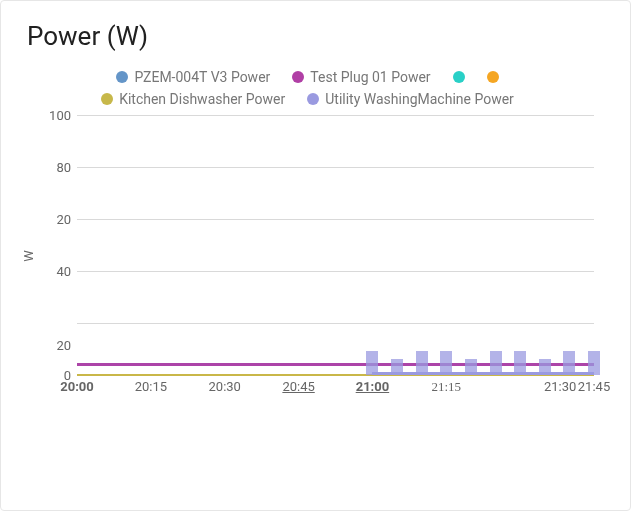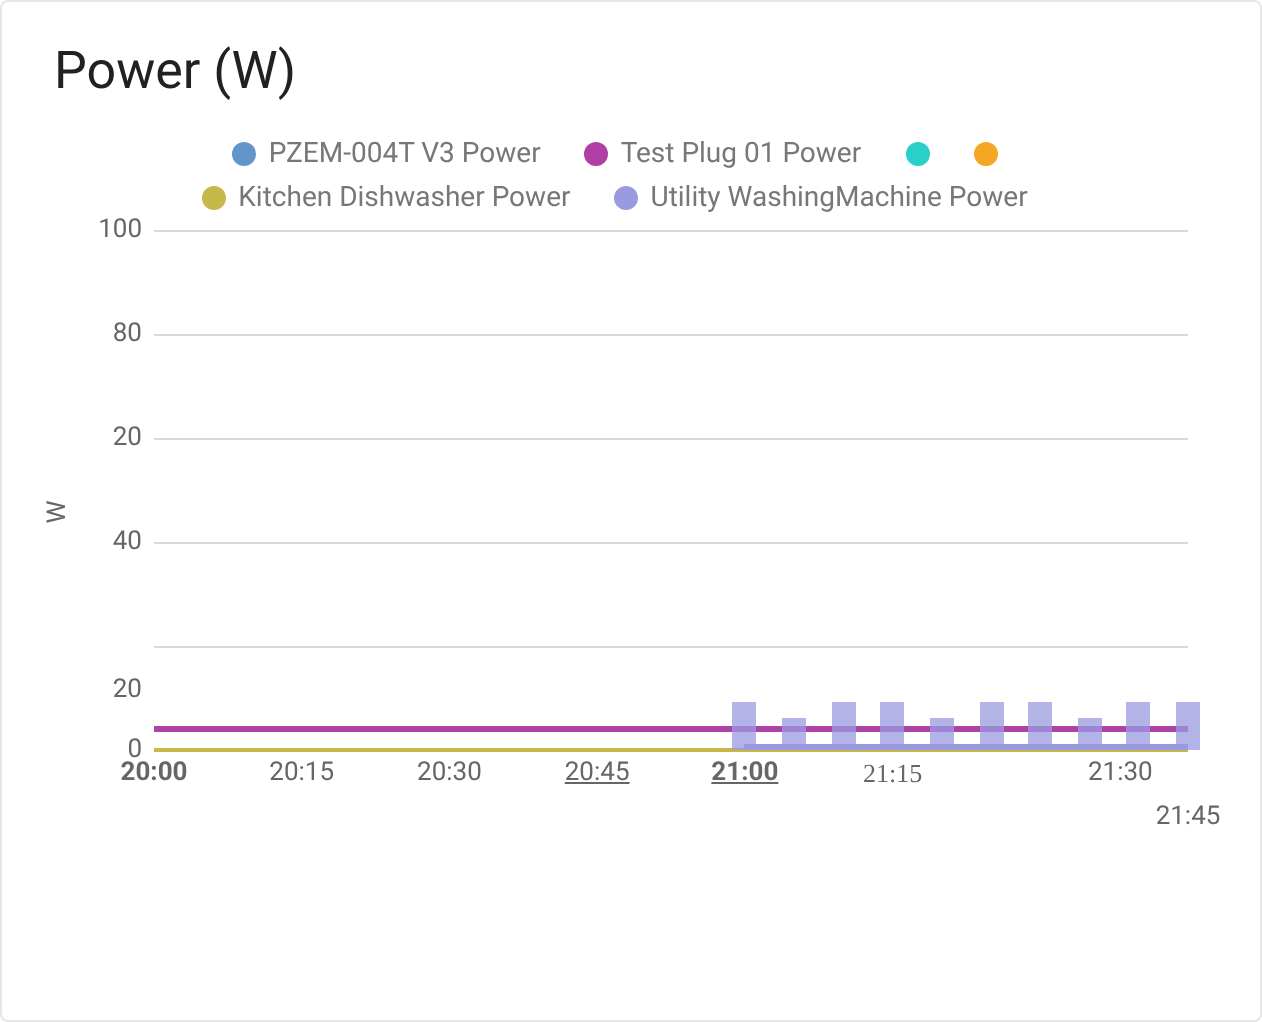--- a/index.html
+++ b/index.html
@@ -83,16 +83,16 @@
         <div class="series-bar" style="left: 100%; bottom: 0px; height: 24.2px; background: rgb(154, 154, 224); opacity: 0.75;"></div>
       </div>
     <div class="x-axis" id="xaxis">
         <div class="x-tick" style="left: 0%; font-weight: 700;">20:00</div>
         <div class="x-tick" style="left: 14.2857%;">20:15</div>
         <div class="x-tick" style="left: 28.5714%;">20:30</div>
         <div class="x-tick" style="left: 42.8571%; text-decoration: underline;">20:45</div>
         <div class="x-tick" style="left: 57.1429%; font-weight: 700; text-decoration: underline;">21:00</div>
         <div class="x-tick" style="left: 71.4286%; font-family: Liberation Serif, serif;">21:15</div>
         <div class="x-tick" style="left: 85.7143%; margin-left: 40px;">21:30</div>
-        <div class="x-tick" style="left: 100%; margin-top: 22px;">21:45</div>
+        <div class="x-tick" style="left: 100%;">21:45</div>
       </div>
   </div>
 </div>
 
 </body></html>

